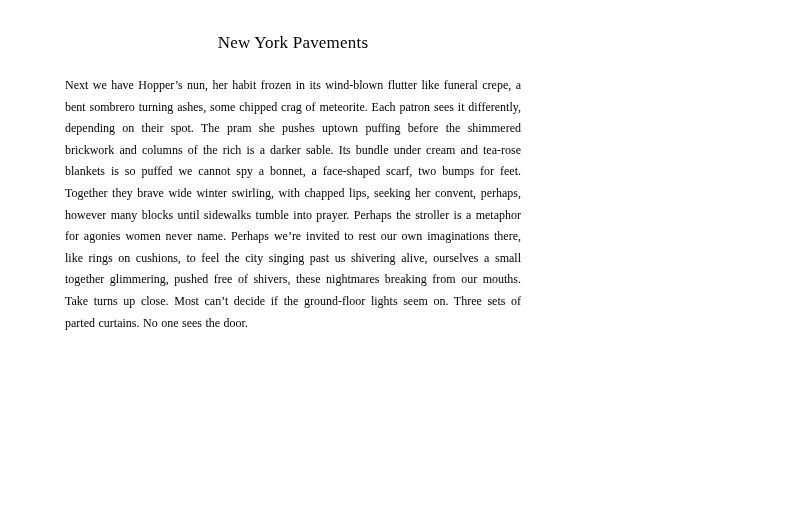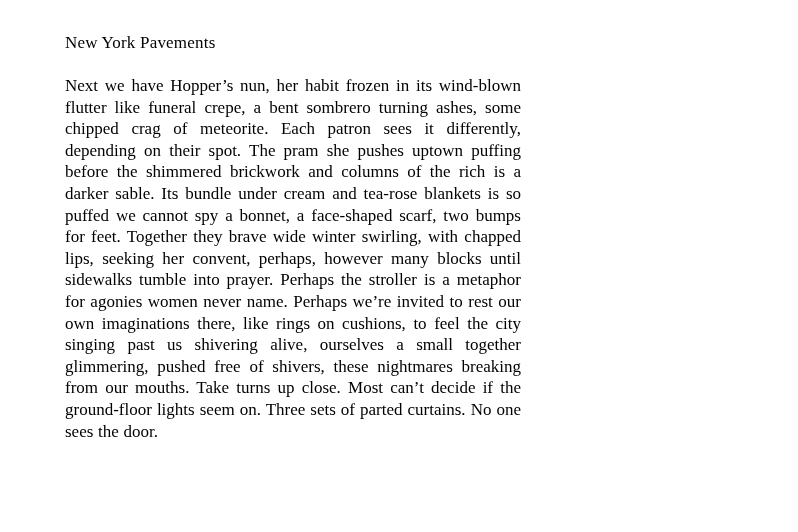--- a/index.html
+++ b/index.html
@@ -17,29 +17,30 @@
     color: #000000;
   }
   .doc-title {
     position: absolute;
     left: 65px;
     top: 33px;
     width: 456px;
     margin: 0;
     font-size: 17px;
     font-weight: normal;
+    text-align: center;
     letter-spacing: 0.2px;
   }
   .doc-paragraph {
     position: absolute;
     left: 65px;
     top: 75px;
     width: 456px;
     margin: 0;
-    font-size: 17px;
+    font-size: 12px;
     line-height: 21.6px;
     text-align: justify;
     text-justify: inter-word;
     word-spacing: 0.5px;
   }
 </style>
 </head>
 <body>
 
 <div class="page">

